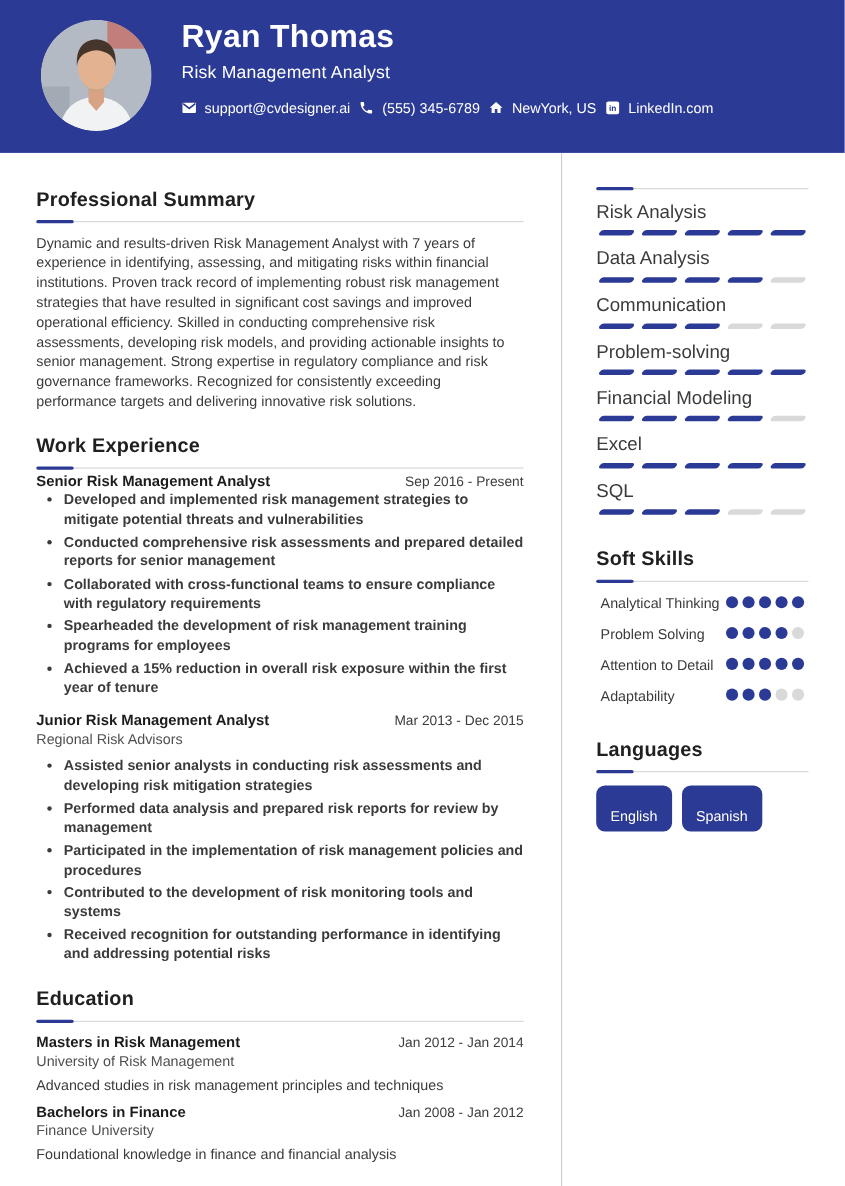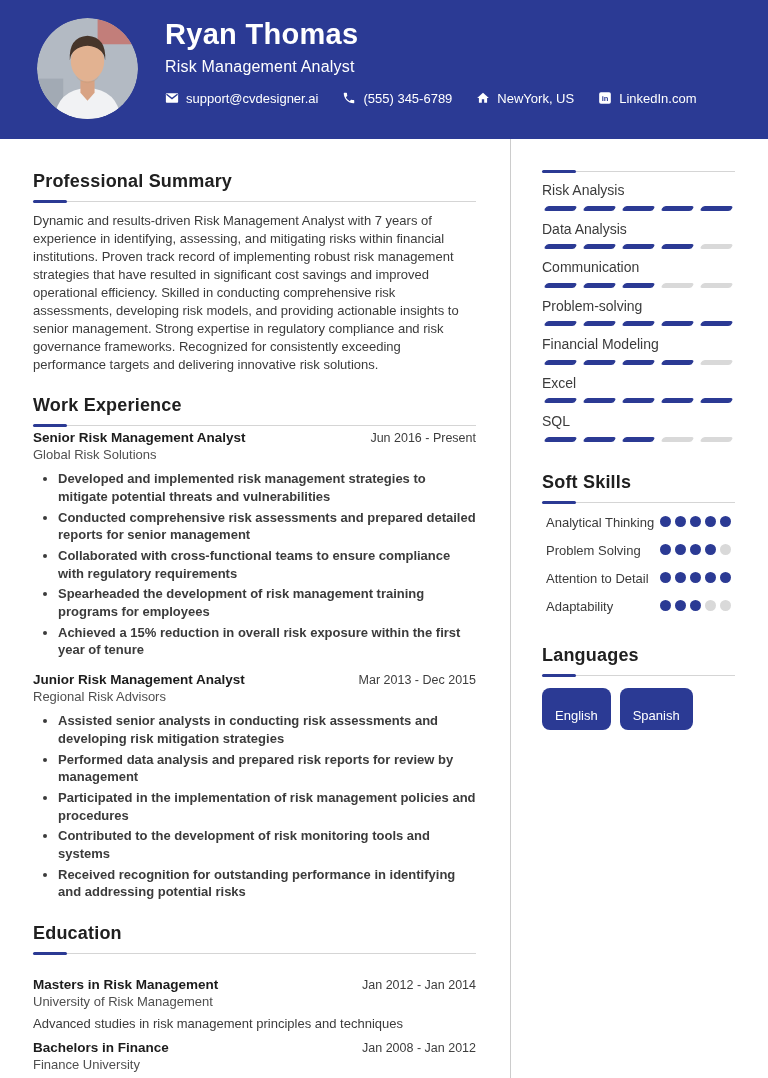--- a/index.html
+++ b/index.html
@@ -15,21 +15,21 @@
   body{font-family:"Liberation Sans","DejaVu Sans",sans-serif;color:var(--body);}
   .page{width:768px;min-height:1078px;background:#fff;position:relative;}
 
   
   .hdr{height:139px;background:var(--accent);display:flex;align-items:flex-start;}
   .avatar{width:101px;height:101px;border-radius:50%;overflow:hidden;margin:18px 0 0 37px;flex:none;}
   .avatar svg{display:block;width:100%;height:100%;}
   .hdr-info{margin-left:27px;margin-top:19px;color:#fff;}
   .hdr-info h1{font-size:29px;font-weight:bold;letter-spacing:.3px;line-height:1.1;}
   .hdr-title{font-size:16px;font-weight:500;margin-top:7px;letter-spacing:.2px;}
-  .contacts{display:flex;gap:24px;margin-top:15px;font-size:13px;font-weight:500;align-items:center;}
+  .contacts{display:flex;gap:8px;margin-top:15px;font-size:13px;font-weight:500;align-items:center;}
   .contact-item{display:flex;align-items:center;gap:7px;white-space:nowrap;}
   .contact-item .cicon{width:14px;height:14px;display:inline-flex;}
   .contact-item .cicon svg{width:14px;height:14px;}
 
   
   .cols{display:flex;min-height:939px;}
   .col-left{width:511px;flex:none;border-right:1px solid #ccc;padding:32px 34px 40px 33px;}
   .col-right{flex:1;padding:32px 33px 40px 31px;}
 
   h2.section-h{font-size:18px;font-weight:bold;color:var(--ink);letter-spacing:.2px;margin-bottom:9px;}
@@ -44,28 +44,28 @@
 
   
   .job{}
   .job + .job{margin-top:13px;}
   .row-head{display:flex;justify-content:space-between;align-items:baseline;}
   .row-head h3{font-size:13.5px;font-weight:bold;color:#1c1c1c;}
   .date{font-size:12.5px;color:#3d3d3d;white-space:nowrap;}
   .org{font-size:13px;color:var(--muted);margin:2px 0 8px;}
   .job ul{margin:0;padding-left:25px;font-weight:bold;}
   .job li{font-size:13px;line-height:1.36;margin-bottom:3px;color:var(--body);}
-  .edu{margin-top:23px;}
+  .edu{margin-top:11px;}
   .edu + .edu{margin-top:9px;}
   .edu .desc{font-size:13px;margin:7px 0 2px;color:var(--body);}
   .edu .org{margin-bottom:0;}
 
   
   .skill{margin-top:10px;}
-  .skill .slabel{font-size:14px;color:var(--body);line-height:1.25;}
+  .skill .slabel{font-size:17px;color:var(--body);line-height:1.25;}
   .bar{display:flex;gap:8px;margin-top:6px;padding:0 3px;}
   .seg{flex:1;height:5px;border-radius:3px;transform:skewX(-28deg);background:var(--unfilled);}
   .seg.on{background:var(--accent);}
 
   
   .soft-row{display:flex;justify-content:center;margin-top:11px;}
   .soft-row .slabel{font-size:13px;width:114px;line-height:1.32;color:var(--body);}
   .dots{display:flex;gap:4px;margin-top:2px;}
   .dot{width:11px;height:11px;border-radius:50%;background:var(--unfilled);}
   .dot.on{background:var(--accent);}
@@ -150,23 +150,22 @@
         <p class="summary">Dynamic and results-driven Risk Management Analyst with 7 years of experience in identifying, assessing, and mitigating risks within financial institutions. Proven track record of implementing robust risk management strategies that have resulted in significant cost savings and improved operational efficiency. Skilled in conducting comprehensive risk assessments, developing risk models, and providing actionable insights to senior management. Strong expertise in regulatory compliance and risk governance frameworks. Recognized for consistently exceeding performance targets and delivering innovative risk solutions.</p>
       </section>
 
       <section>
         <h2 class="section-h">Work Experience</h2>
         <div class="rule"></div>
         <div id="jobs">
             <div class="job">
               <div class="row-head">
                 <h3>Senior Risk Management Analyst</h3>
-                <span class="date">Jun 2016 - Present</span>
-              </div>
-              <div class="org">Global Risk Solutions</div>
+                <span class="date">Sep 2016 - Present</span>
+              </div>
               <ul>
                 <li>Developed and implemented risk management strategies to mitigate potential threats and vulnerabilities</li>
                 <li>Conducted comprehensive risk assessments and prepared detailed reports for senior management</li>
                 <li>Collaborated with cross-functional teams to ensure compliance with regulatory requirements</li>
                 <li>Spearheaded the development of risk management training programs for employees</li>
                 <li>Achieved a 15% reduction in overall risk exposure within the first year of tenure</li>
               </ul>
             </div>
             <div class="job">
               <div class="row-head">

